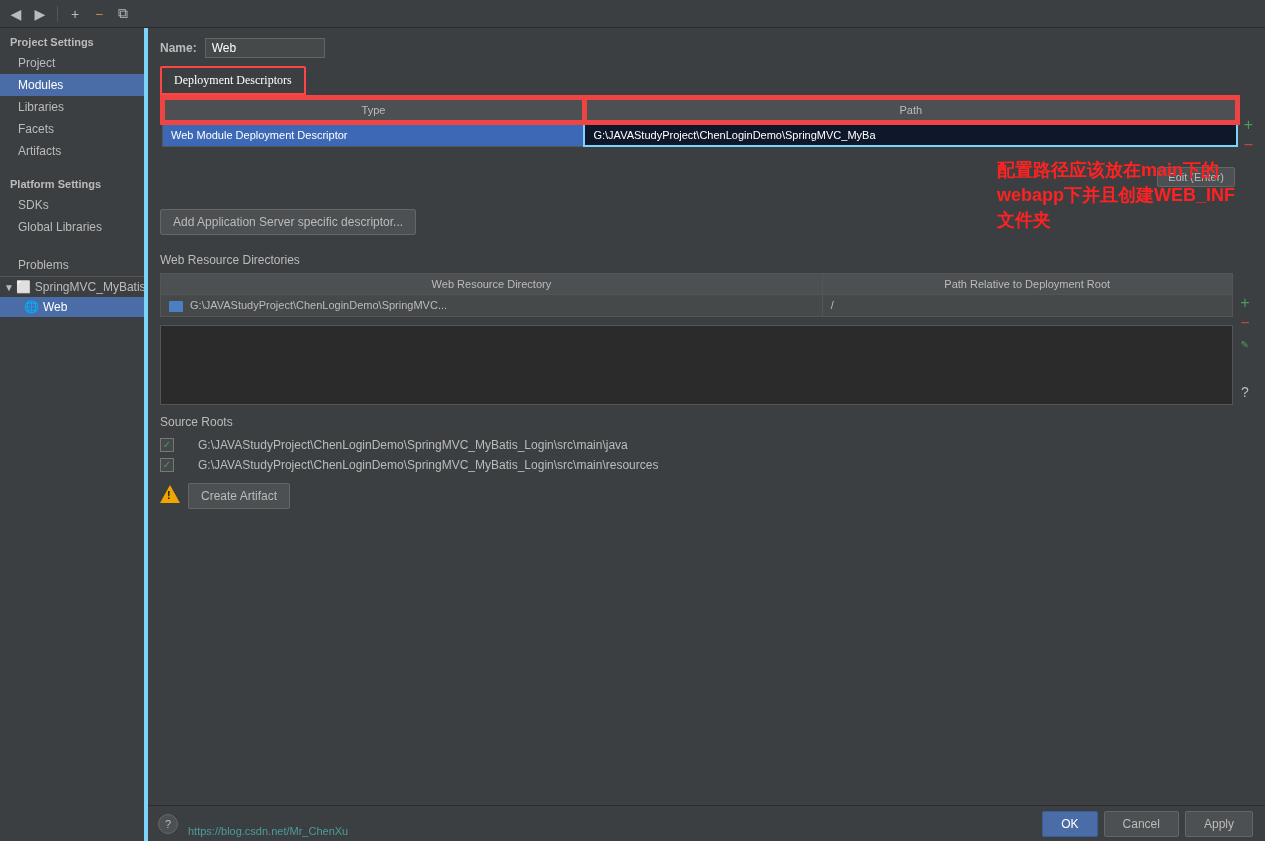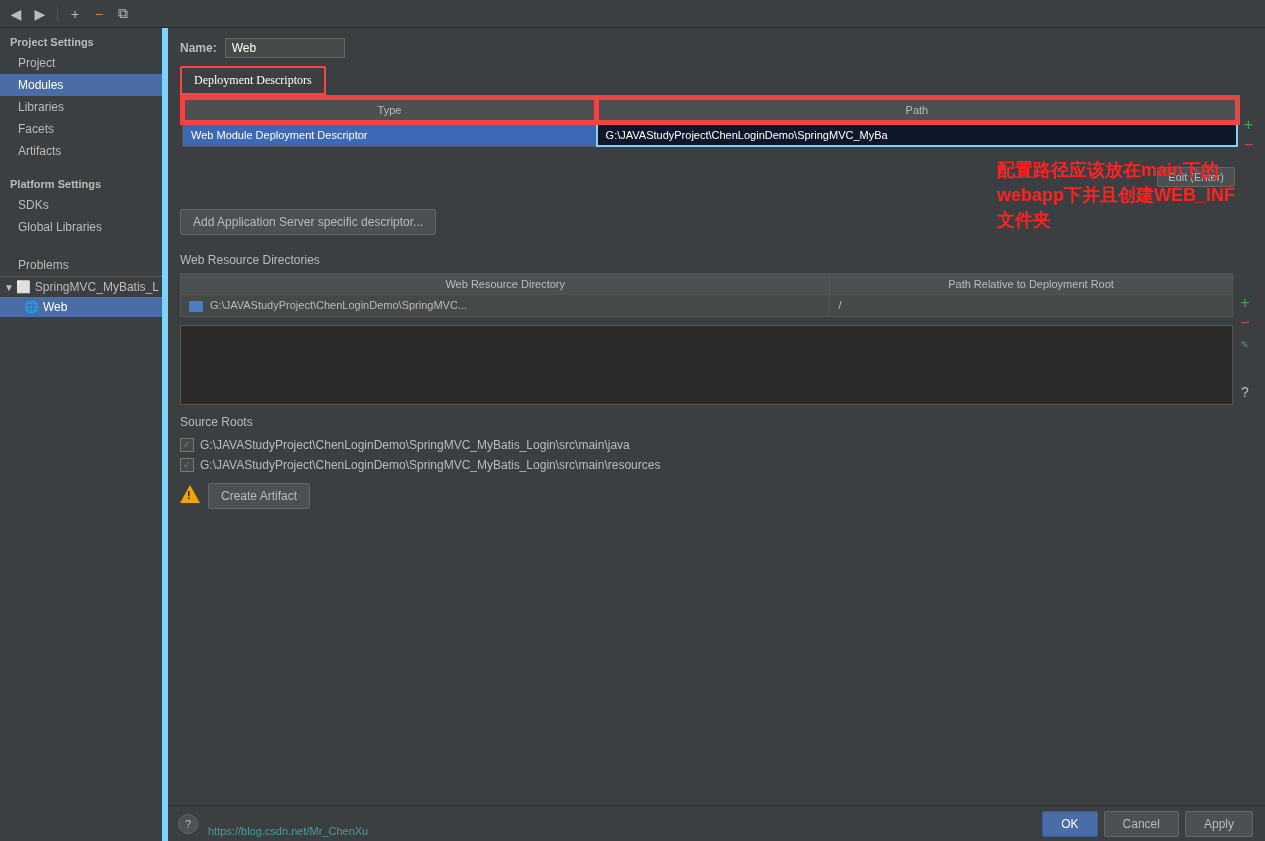--- a/index.html
+++ b/index.html
@@ -38,26 +38,26 @@
 
     
     .main-layout {
       display: flex;
       flex: 1;
       overflow: hidden;
     }
 
     
     .sidebar {
-      width: 168px;
+      width: 148px;
       background: #3c3f41;
       flex-shrink: 0;
       display: flex;
       flex-direction: column;
-      border-right: 6px solid #7dd3fc;
+      border-right: 4px solid #7dd3fc;
       overflow: hidden;
     }
     .sidebar-section-title {
       font-size: 11px;
       font-weight: bold;
       color: #bbbbbb;
       padding: 8px 10px 4px 10px;
     }
     .sidebar-item {
       padding: 4px 10px 4px 18px;
@@ -227,21 +227,21 @@
       margin-right: 4px;
       vertical-align: middle;
       font-size: 10px;
     }
 
     
     .source-root-item {
       display: flex;
       align-items: center;
       padding: 3px 0;
-      gap: 6px;
+      gap: 24px;
     }
     .checkbox {
       width: 14px; height: 14px;
       background: #45494a;
       border: 1px solid #777;
       display: inline-flex;
       align-items: center;
       justify-content: center;
       flex-shrink: 0;
     }

